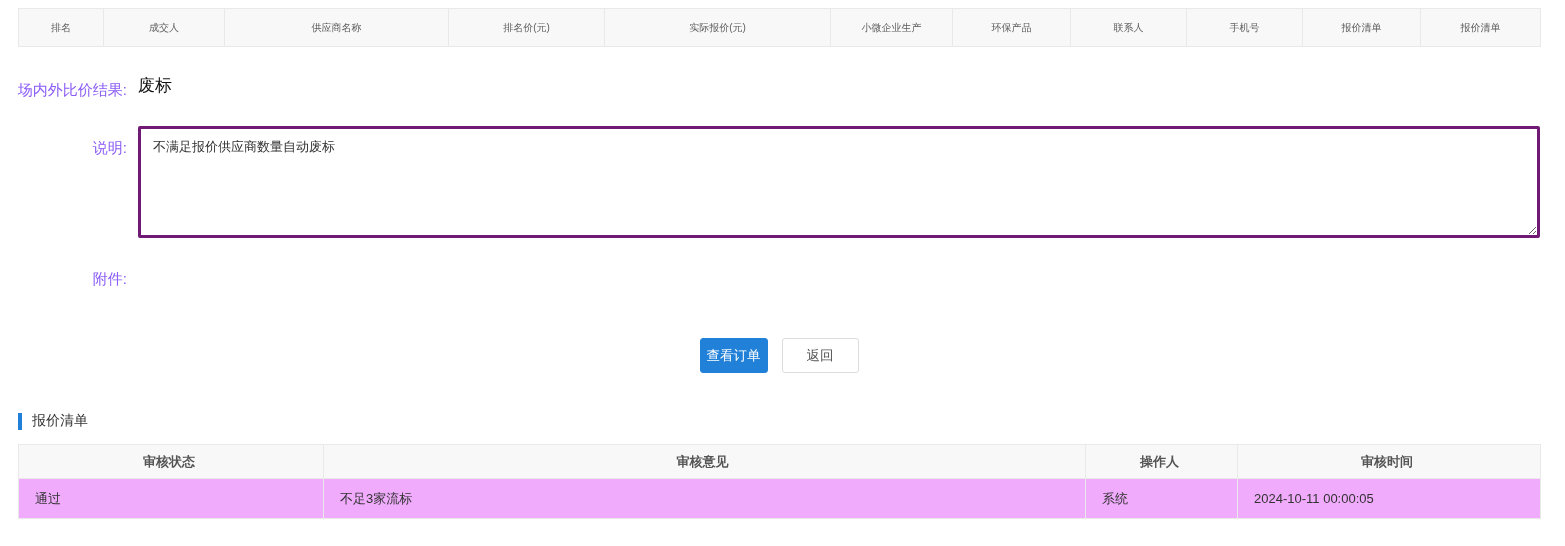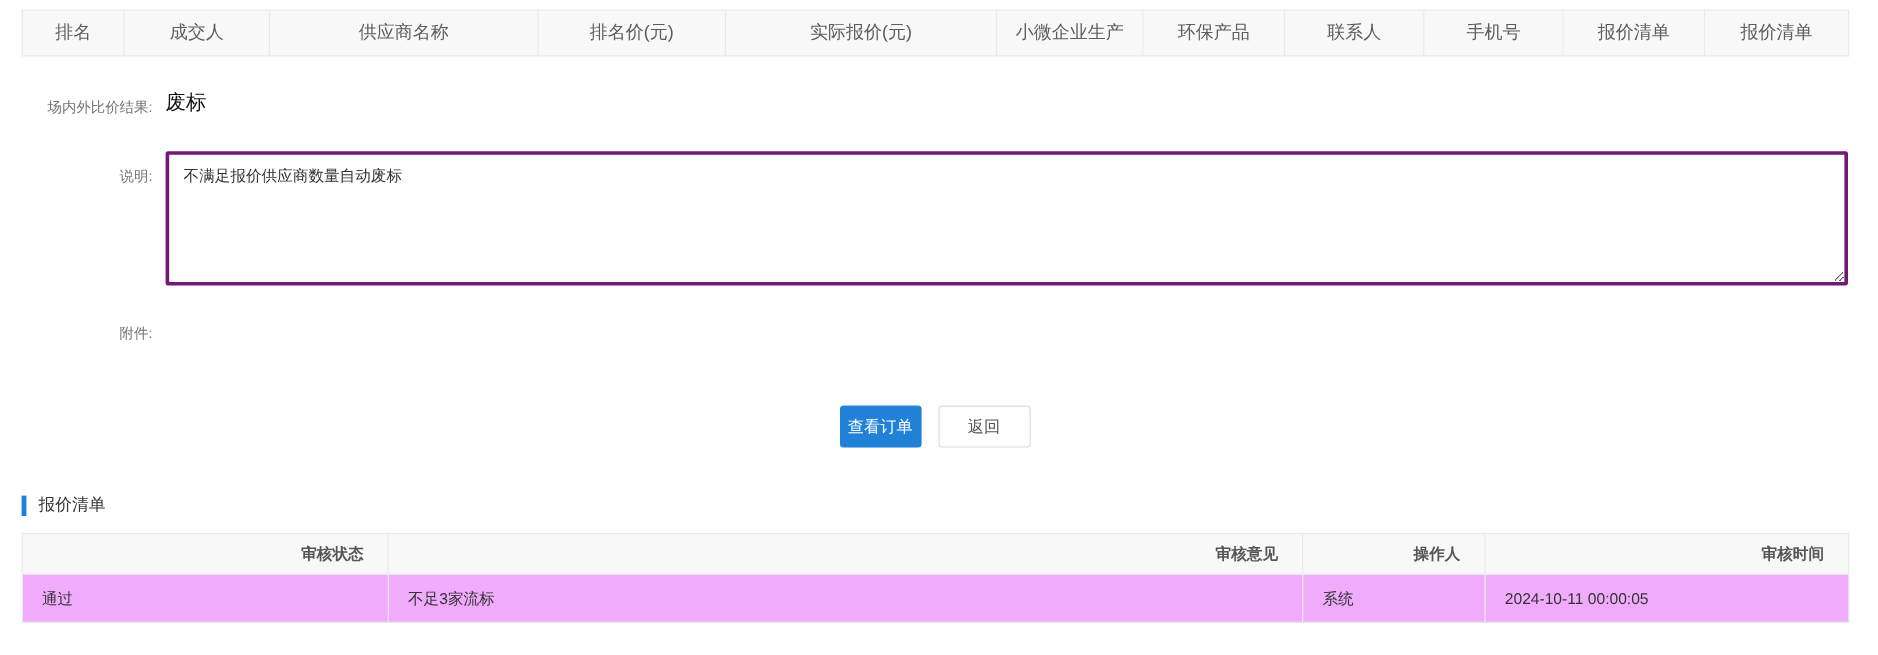--- a/index.html
+++ b/index.html
@@ -19,37 +19,37 @@
     left: 18px;
     top: 8px;
     width: 1522px;
     border-collapse: collapse;
     table-layout: fixed;
   }
   .quote-table th {
     background: #f8f8f8;
     border: 1px solid #e9e9e9;
     height: 38px;
-    font-size: 15px;
+    font-size: 10px;
     font-weight: 400;
     color: #5c5c5c;
     text-align: center;
     padding: 0 4px;
     overflow: hidden;
     white-space: nowrap;
   }
 
   
   .form-label {
     position: absolute;
     left: 7px;
     width: 120px;
     text-align: right;
-    font-size: 12px;
-    color: #737373;
+    font-size: 15px;
+    color: #8b5cf6;
     white-space: nowrap;
   }
   .label-result { top: 81px; }
   .label-remark { top: 139px; }
   .label-attachment { top: 270px; }
 
   .result-value {
     position: absolute;
     left: 138px;
     top: 74px;
@@ -134,21 +134,21 @@
     border-collapse: collapse;
     table-layout: fixed;
   }
   .audit-table th {
     background: #f8f8f8;
     border: 1px solid #e9e9e9;
     height: 34px;
     font-size: 13px;
     font-weight: 700;
     color: #555555;
-    text-align: right;
+    text-align: center;
     padding: 0 20px 0 16px;
     white-space: nowrap;
   }
   .audit-table td {
     background: #f0abfc;
     border: 1px solid #e9e9e9;
     height: 40px;
     font-size: 13px;
     color: #333333;
     text-align: left;

